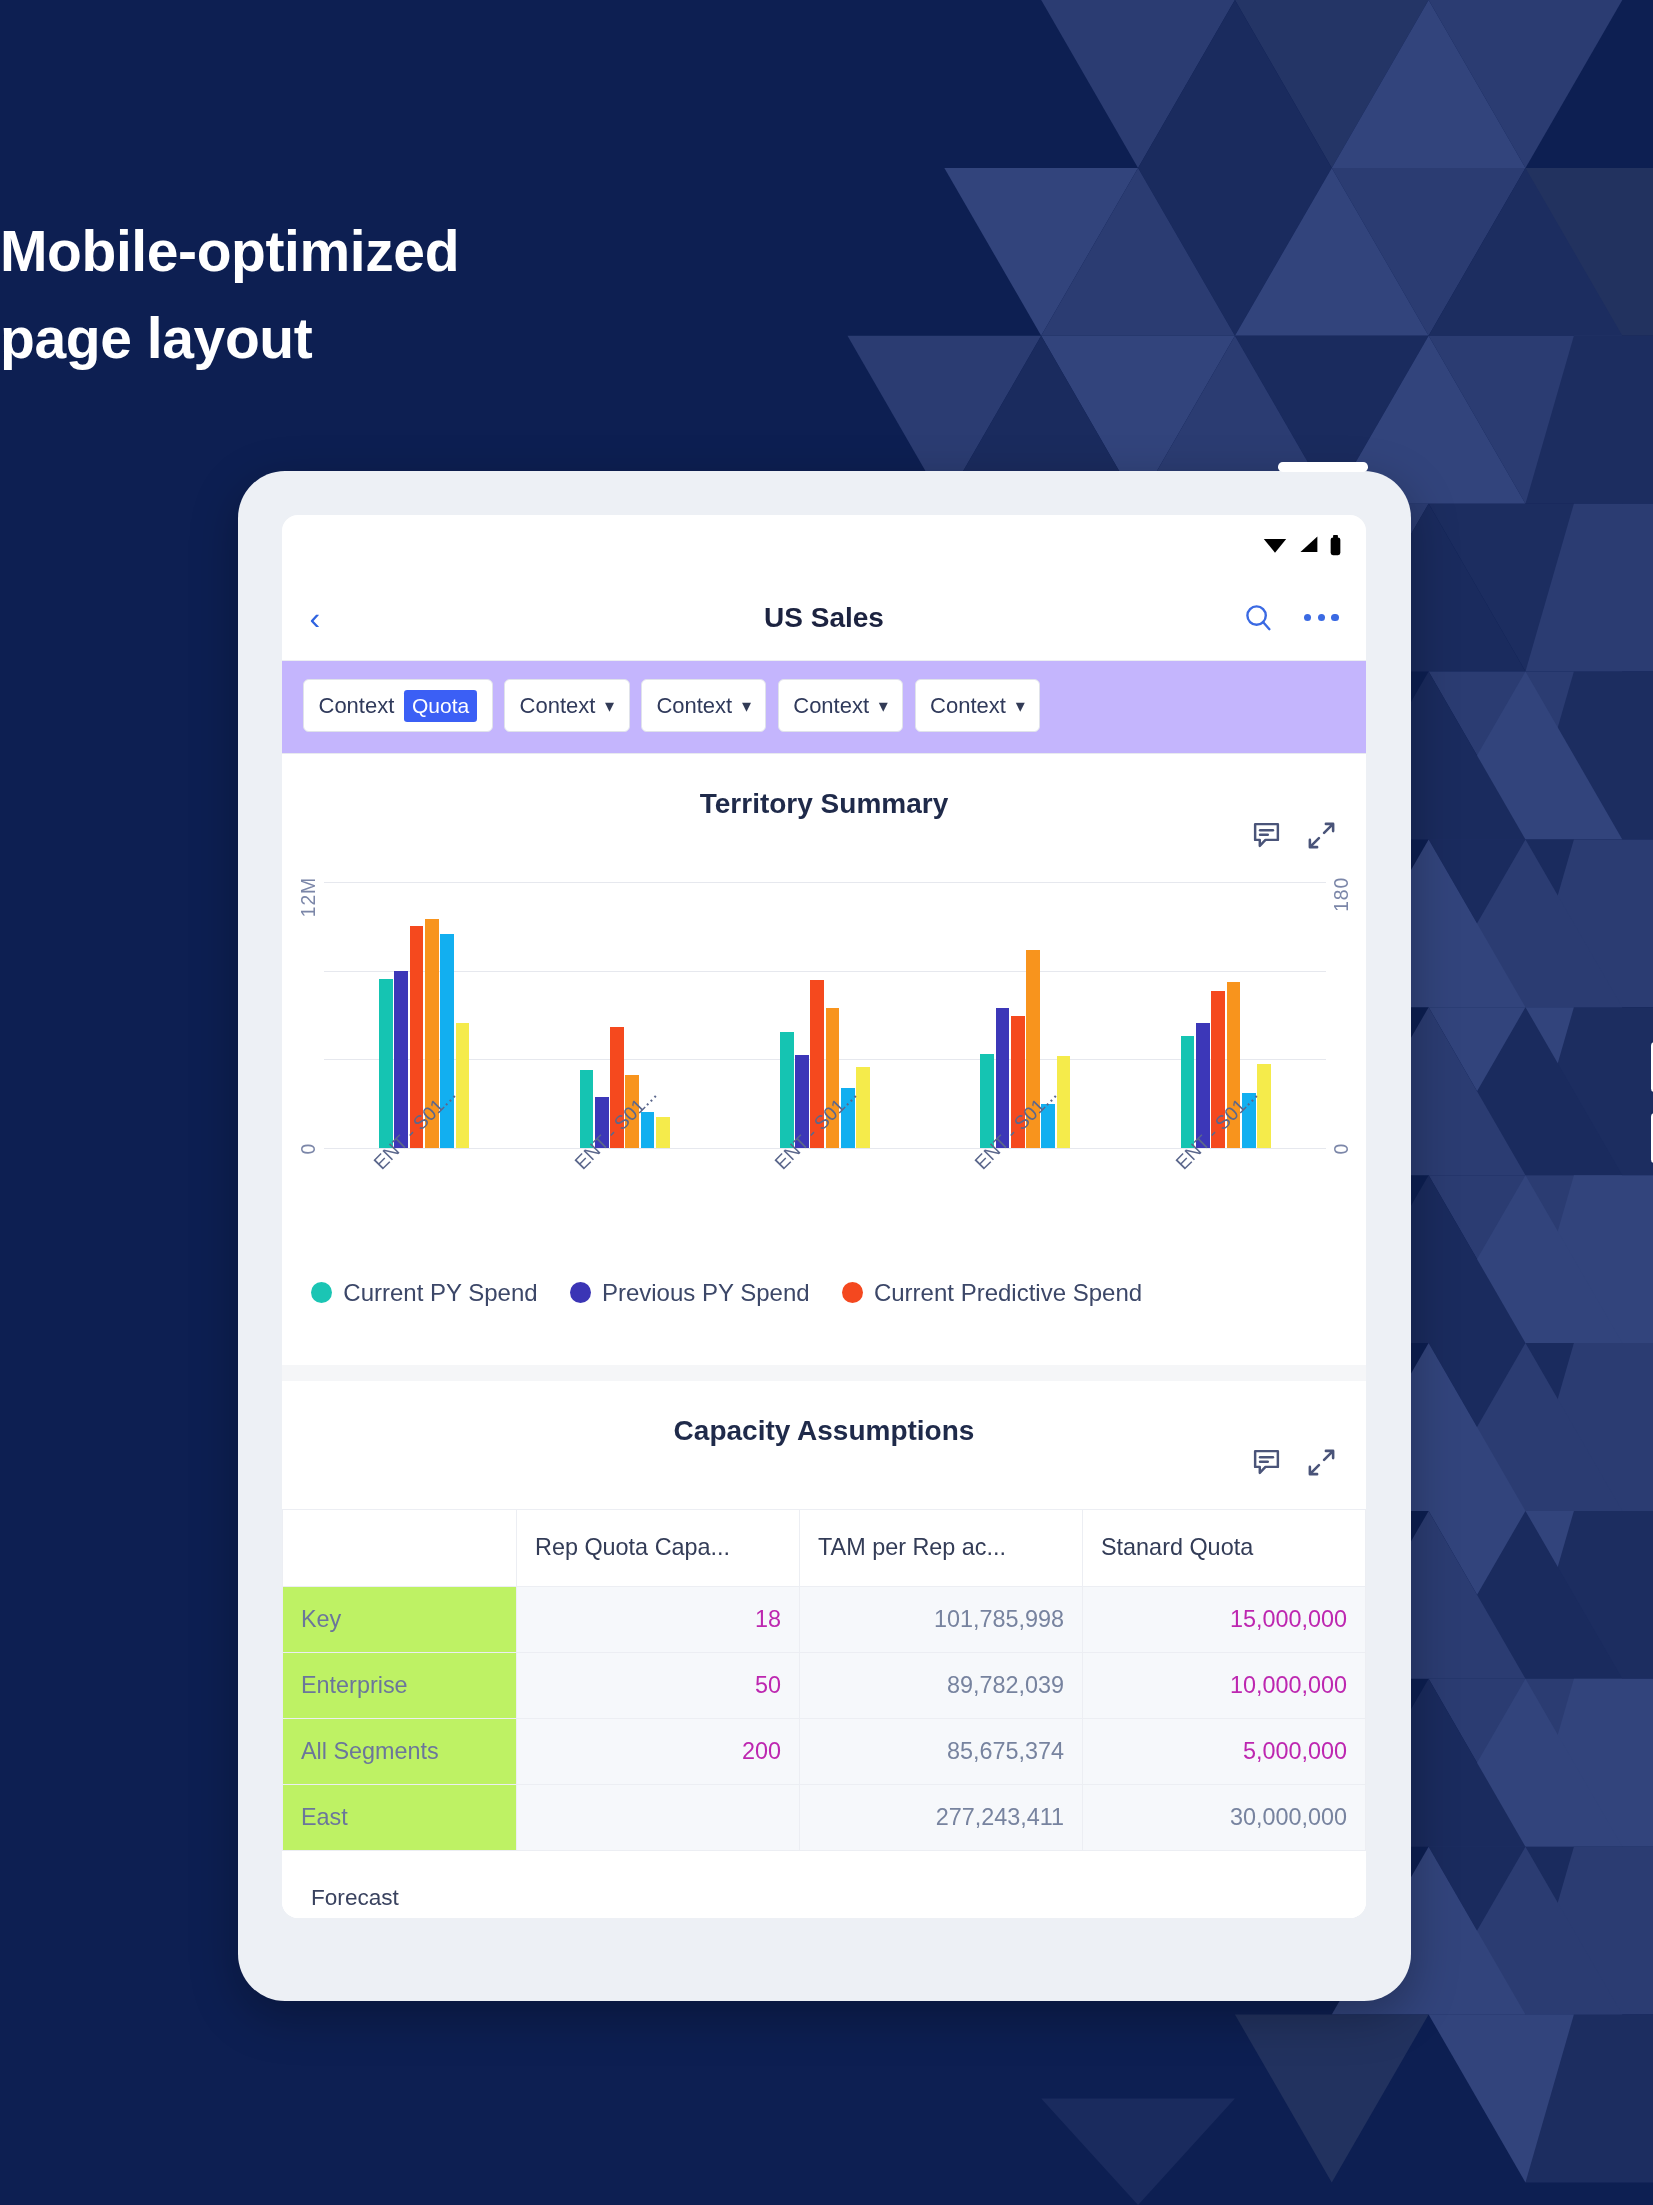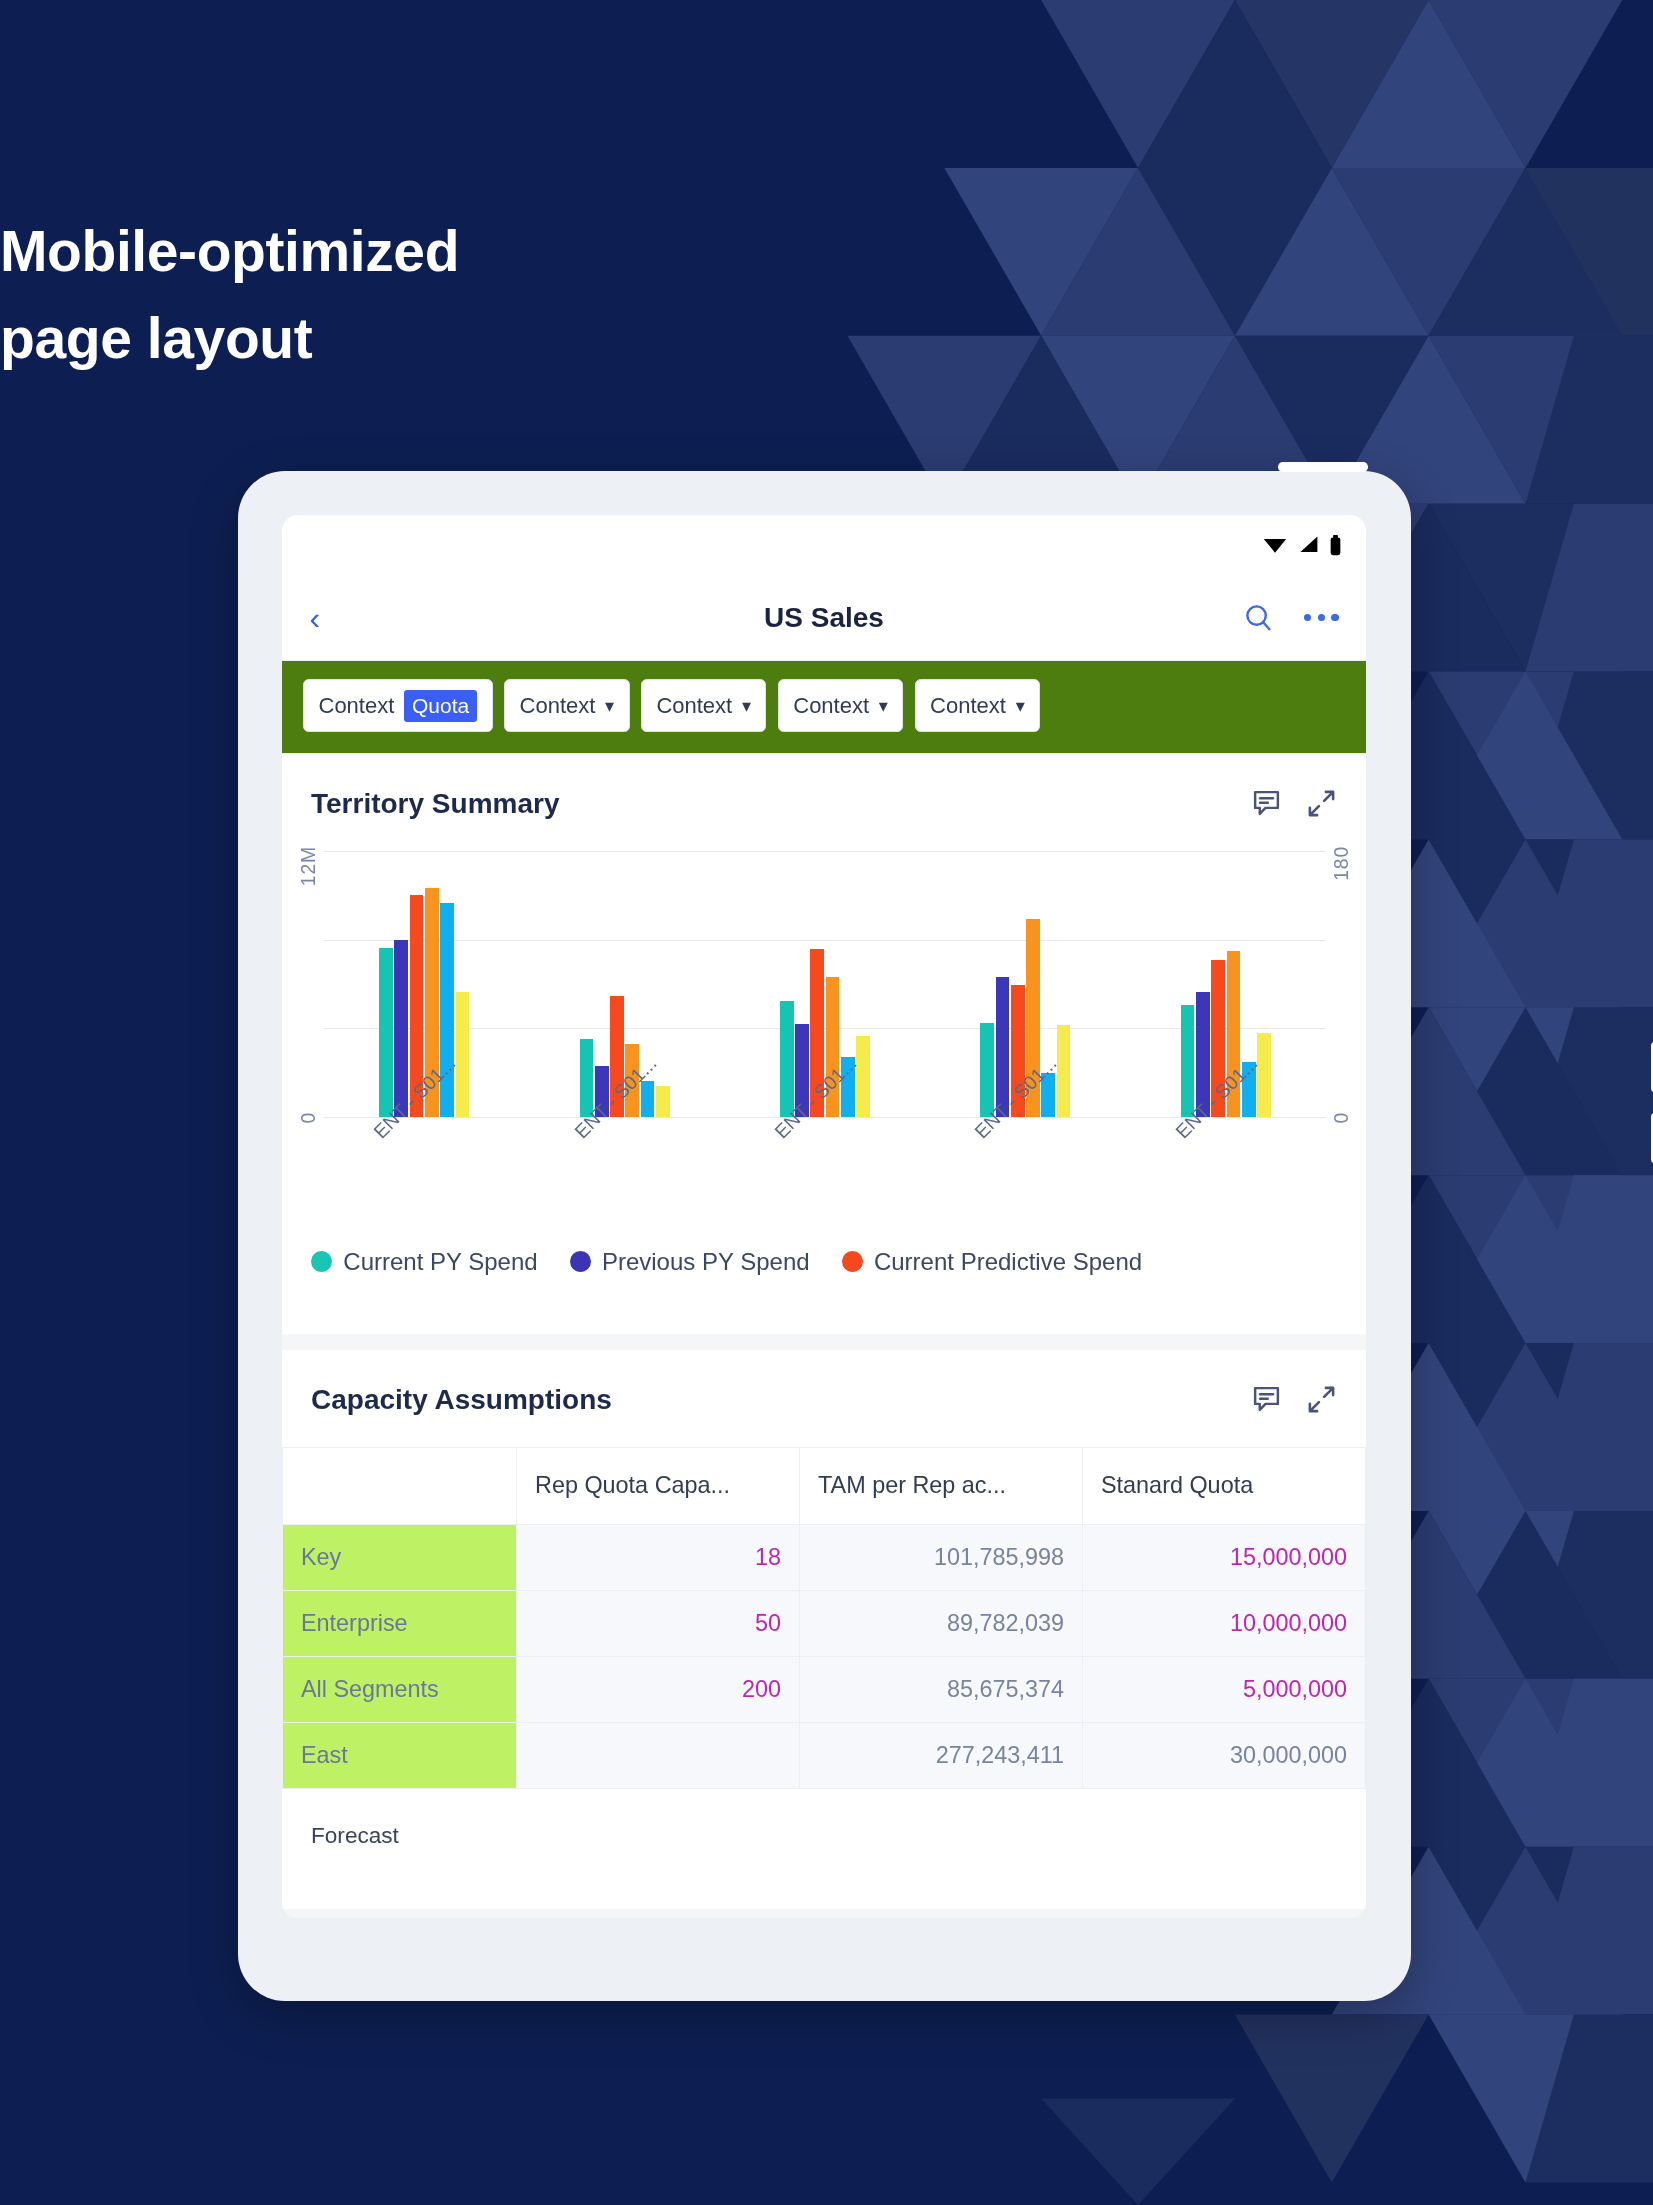--- a/index.html
+++ b/index.html
@@ -112,21 +112,21 @@
     font-weight: bold;
     color: #1c2340;
     pointer-events: none;
   }
   .nav-right { margin-left:auto; display:flex; align-items:center; gap:29px; }
   .nav-dots { display:flex; gap:6.5px; }
   .nav-dots i { width:7.3px; height:7.3px; border-radius:50%; background:#3b6ae3; display:block; }
 
   
   .chips {
-    background: #4d7c0f;
+    background: #c4b5fd;
     padding: 18px 21px 21px 21px;
     display: flex;
     gap: 11.3px;
     border-bottom: 0.8px solid #e8eaef;
   }
   .chip {
     border: 0.8px solid #e0e3ea;
     border-radius: 5.7px;
     background: #ffffff;
     height: 53px;
@@ -147,22 +147,23 @@
   .chip-caret { font-size: 18px; color: #323b56; }
 
   
   .card {
     background: #ffffff;
     margin: 0;
   }
   .card + .card { margin-top: 15.3px; }
   .card-head {
     display: flex;
-    align-items: flex-start;
+    align-items: center;
     padding: 34px 29px 31px 29px;
+    flex-direction: column;
   }
   .card-title {
     font-size: 28px;
     font-weight: bold;
     color: #1f2a4a;
   }
   .card-actions { margin-left: auto; display:flex; align-items:center; gap: 24px; }
   .icon-btn { cursor:pointer; display:block; }
 
   

